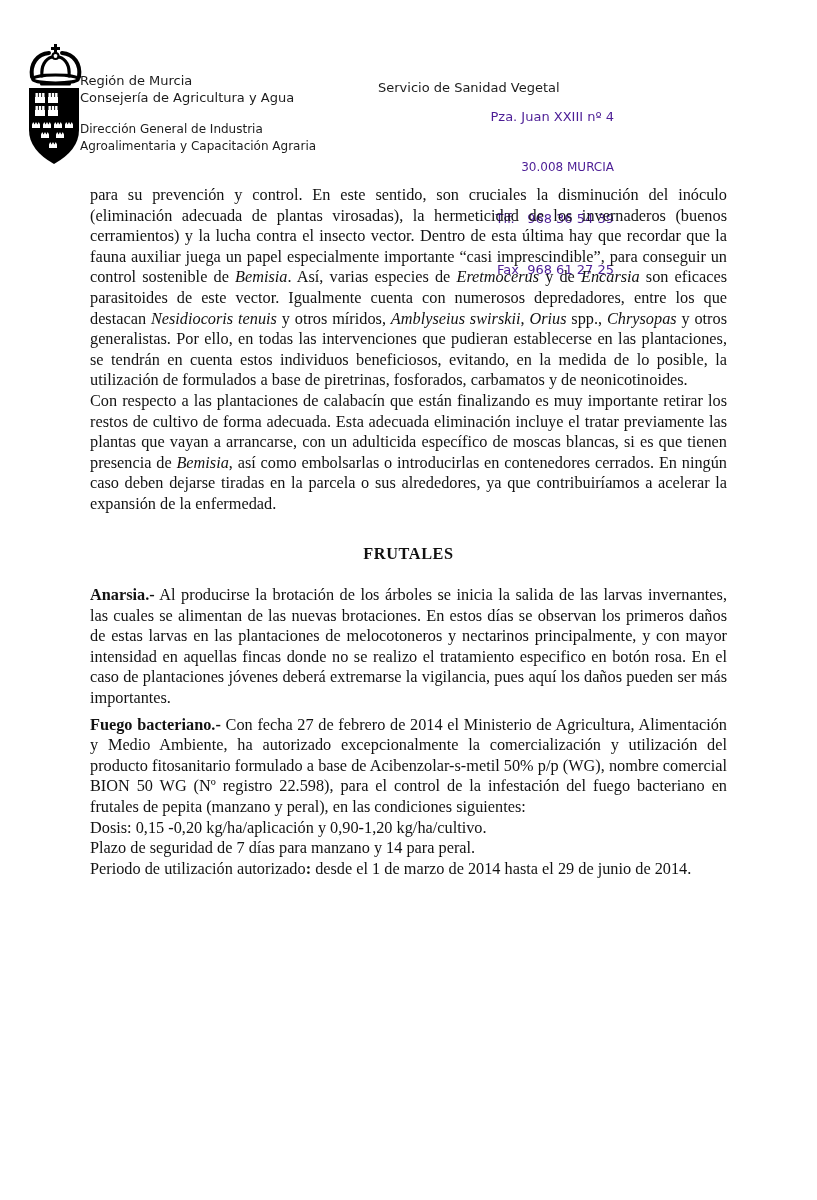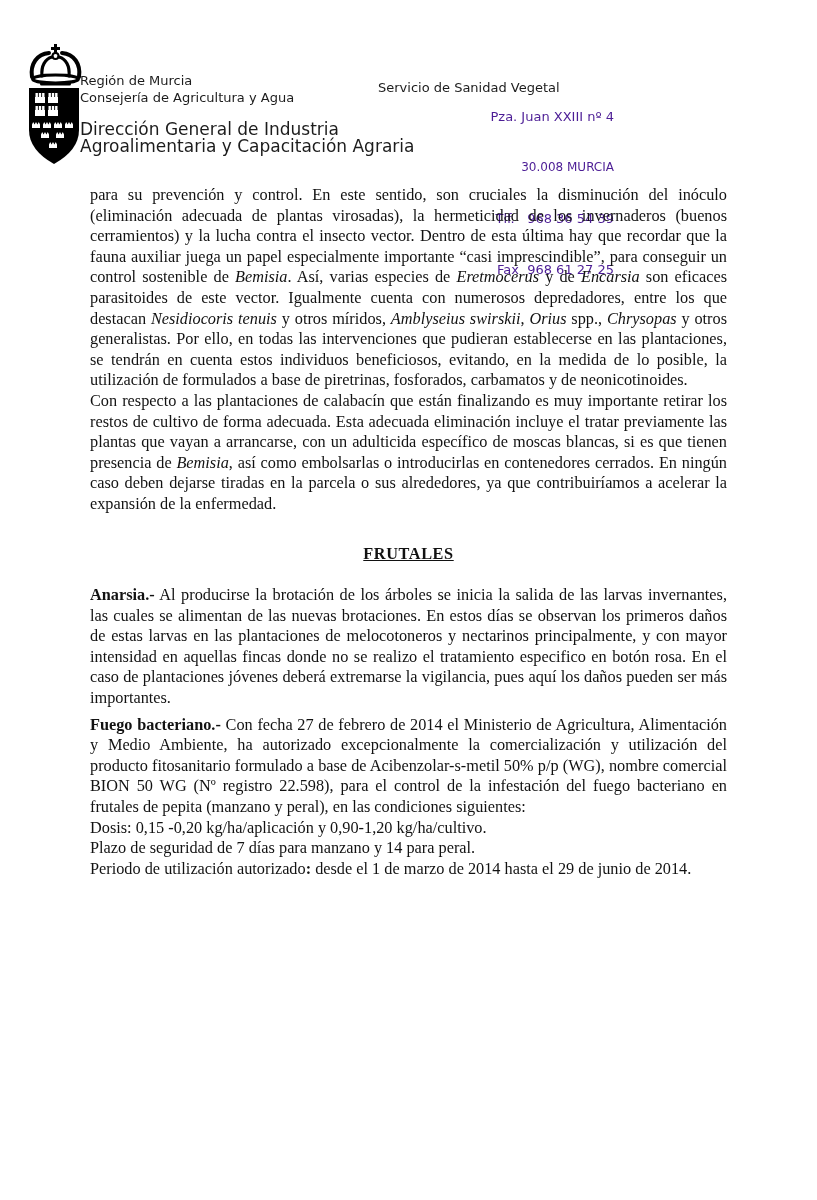--- a/index.html
+++ b/index.html
@@ -16,21 +16,21 @@
   
   .letterhead { position: absolute; left: 0; top: 0; width: 673px; height: 175px; }
   .logo {
     position: absolute; left: 28px; top: 44px; width: 56px; height: 122px;
   }
   .org-block {
     position: absolute; left: 80px; top: 72px;
     font-family: "DejaVu Sans", sans-serif;
     font-size: 13px; line-height: 17px; color: #1c1c1c;
   }
-  .org-block .dept { margin-top: 15px; font-size: 17px; }
+  .org-block .dept { margin-top: 15px; font-size: 12px; }
   .service-label {
     position: absolute; left: 378px; top: 80px;
     font-family: "DejaVu Sans", sans-serif;
     font-size: 13px; color: #1c1c1c;
   }
   .address-block {
     position: absolute; right: 59px; top: 74px;
     font-family: "DejaVu Sans", sans-serif;
     font-size: 13px; line-height: 17px;
     text-align: right; color: #4c1d95;
@@ -46,21 +46,20 @@
     color: #121212;
   }
   .doc-body p { margin: 0; }
   .doc-body p.gap { margin-top: 6px; }
   .doc-body h3.section-heading {
     margin: 29px 0 21px 0;
     text-align: center;
     font-size: 16.3px; line-height: 20.6px;
     font-weight: bold;
     letter-spacing: 0.6px;
-    text-decoration: underline;
   }
   .b { font-weight: bold; }
   .i { font-style: italic; }
 </style>
 </head>
 <body>
 
 <div class="page">
 
   <header class="letterhead">

